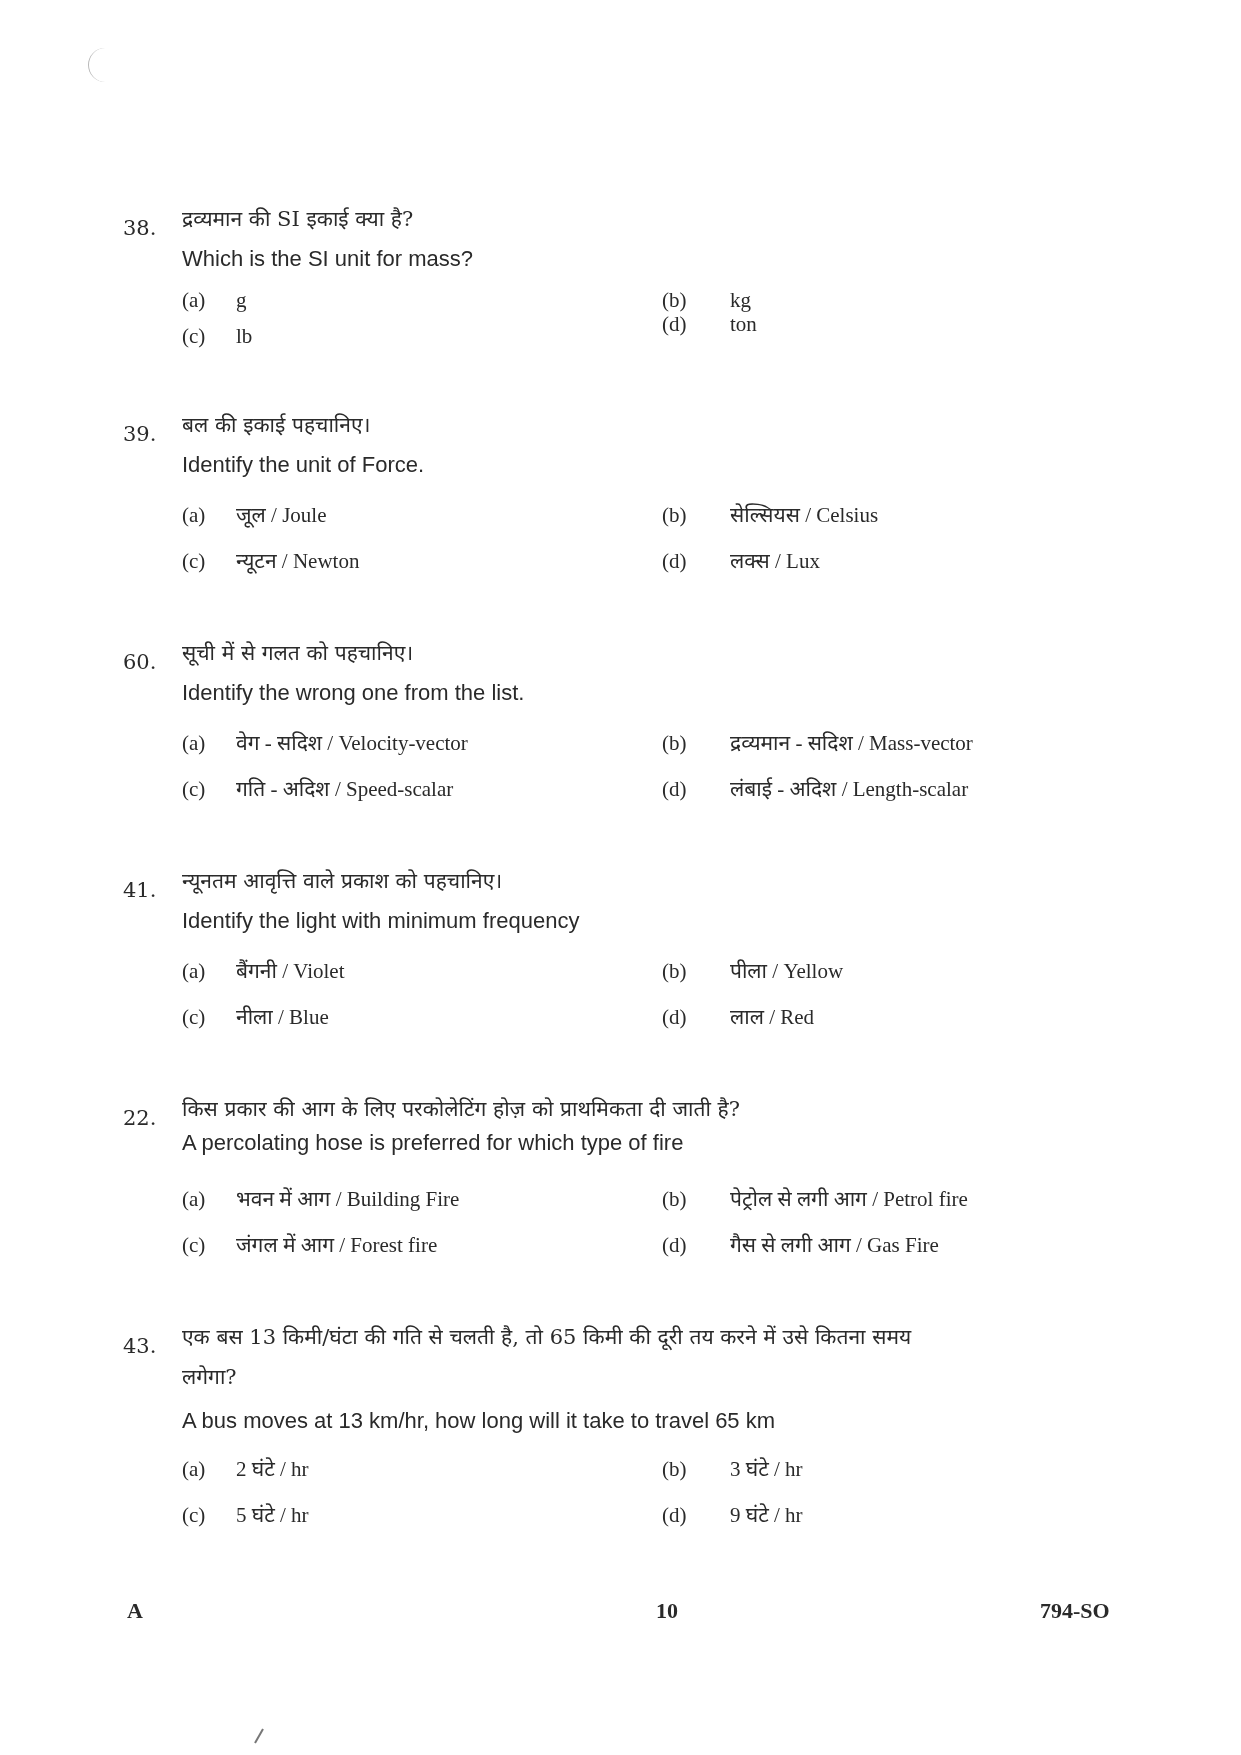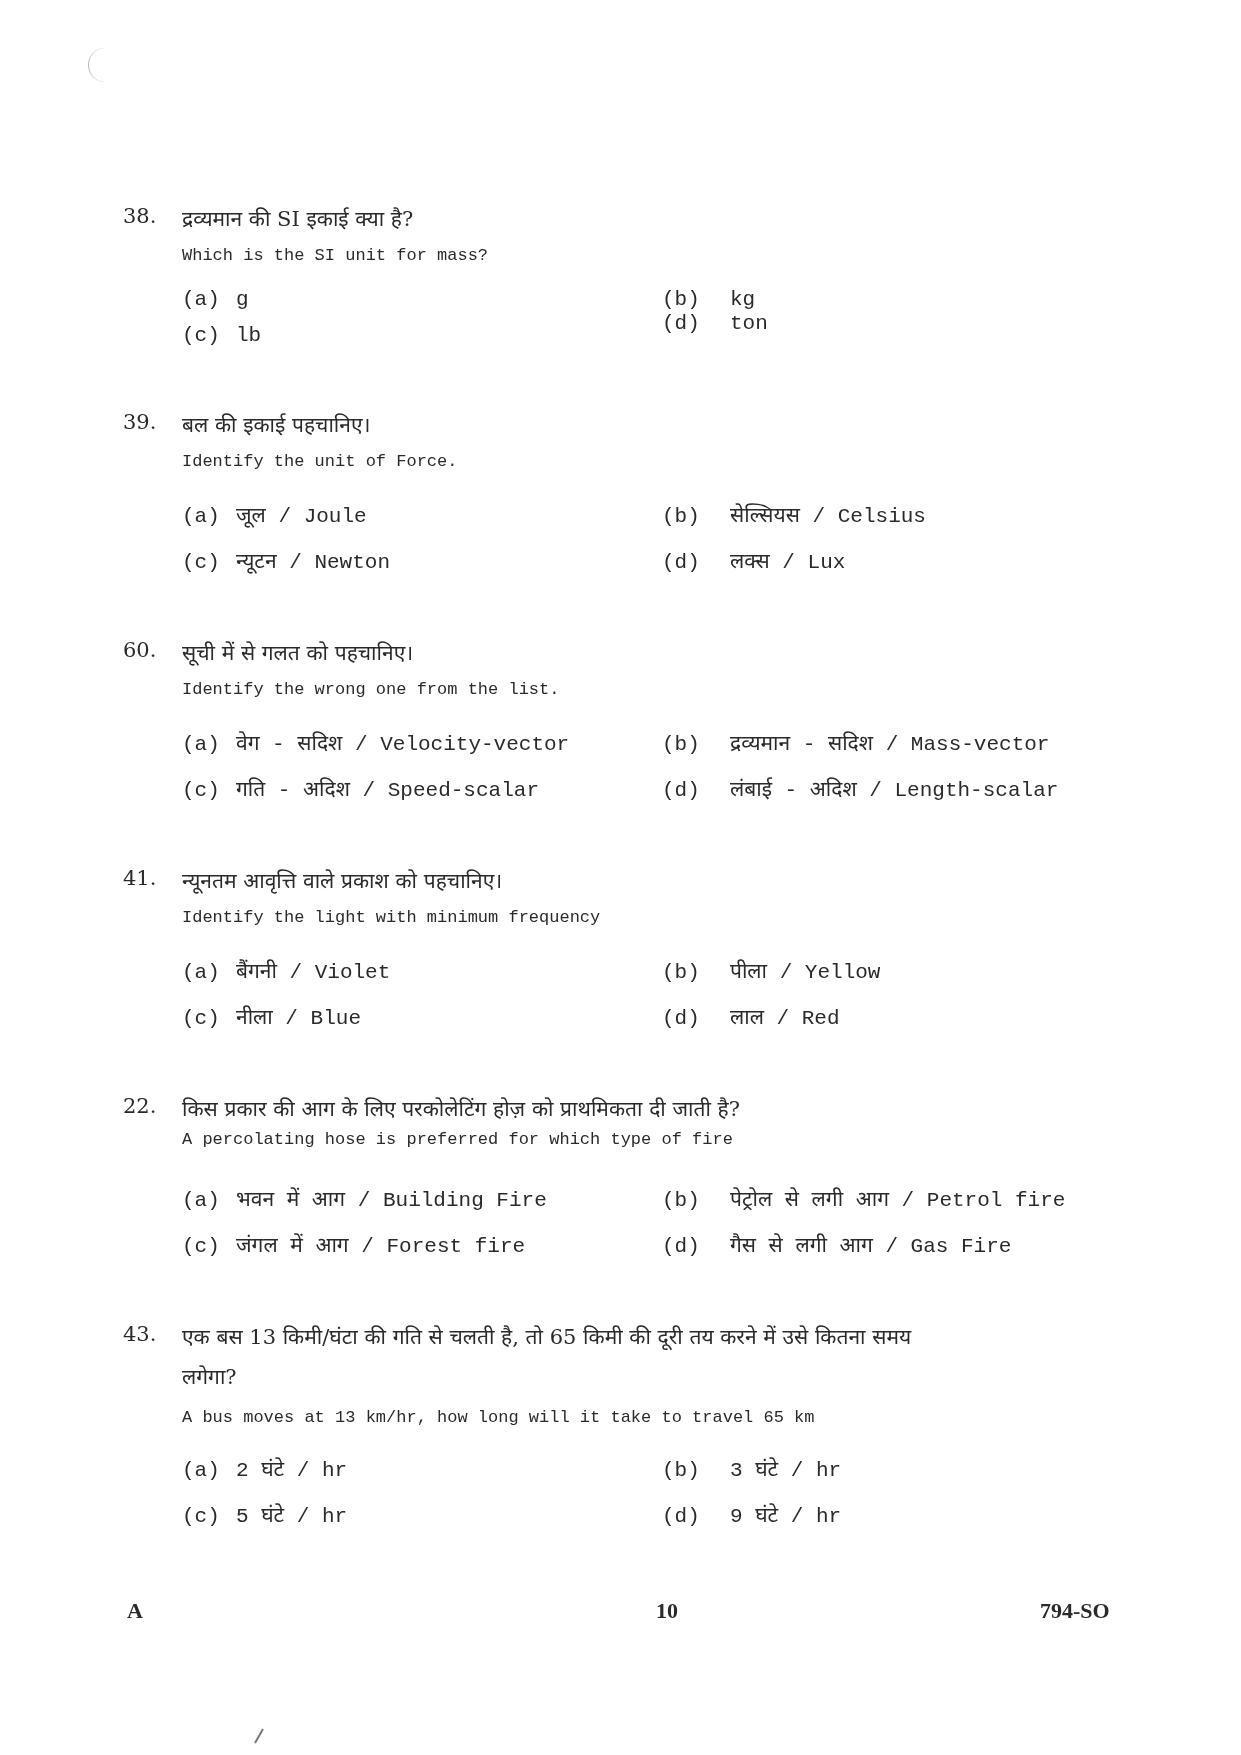--- a/index.html
+++ b/index.html
@@ -4,24 +4,24 @@
 <style>
   html, body { margin: 0; padding: 0; }
   body {
     width: 1241px; height: 1755px; background: #ffffff; position: relative;
     font-family: "DejaVu Serif", "Liberation Serif", serif; color: #2a2a2a;
     overflow: hidden;
   }
   .mark { position: absolute; left: 88px; top: 48px; width: 18px; height: 34px;
     border-left: 1.5px solid #9a9a9a; border-radius: 18px 0 0 18px; opacity: .7; }
   .q { position: absolute; left: 0; width: 1241px; }
-  .qnum { position: absolute; left: 123px; font-size: 21px; }
+  .qnum { position: absolute; left: 123px; font-size: 21px; margin-top: 12px; }
   .qhi { position: absolute; left: 182px; font-size: 21px; }
-  .qen { position: absolute; left: 182px; font-size: 17px; font-family: Liberation Mono, monospace; }
-  .opt-l, .opt-r { position: absolute; font-size: 21px; font-family: Liberation Mono, monospace; }
+  .qen { position: absolute; left: 182px; font-size: 22px; font-family: Liberation Sans, sans-serif; }
+  .opt-l, .opt-r { position: absolute; font-size: 21px; font-family: Liberation Serif, serif; }
   .opt-l { left: 182px; }
   .opt-r { left: 662px; }
   .lbl { display: inline-block; width: 54px; }
   .opt-r .lbl { width: 68px; }
   .footer { position: absolute; top: 1598px; font-size: 22px; font-weight: bold; font-family: "Liberation Serif", serif; }
   .tick { position: absolute; left: 258px; top: 1728px; width: 2px; height: 16px; background: #777; transform: rotate(30deg); }
 </style>
 </head>
 <body>
 

